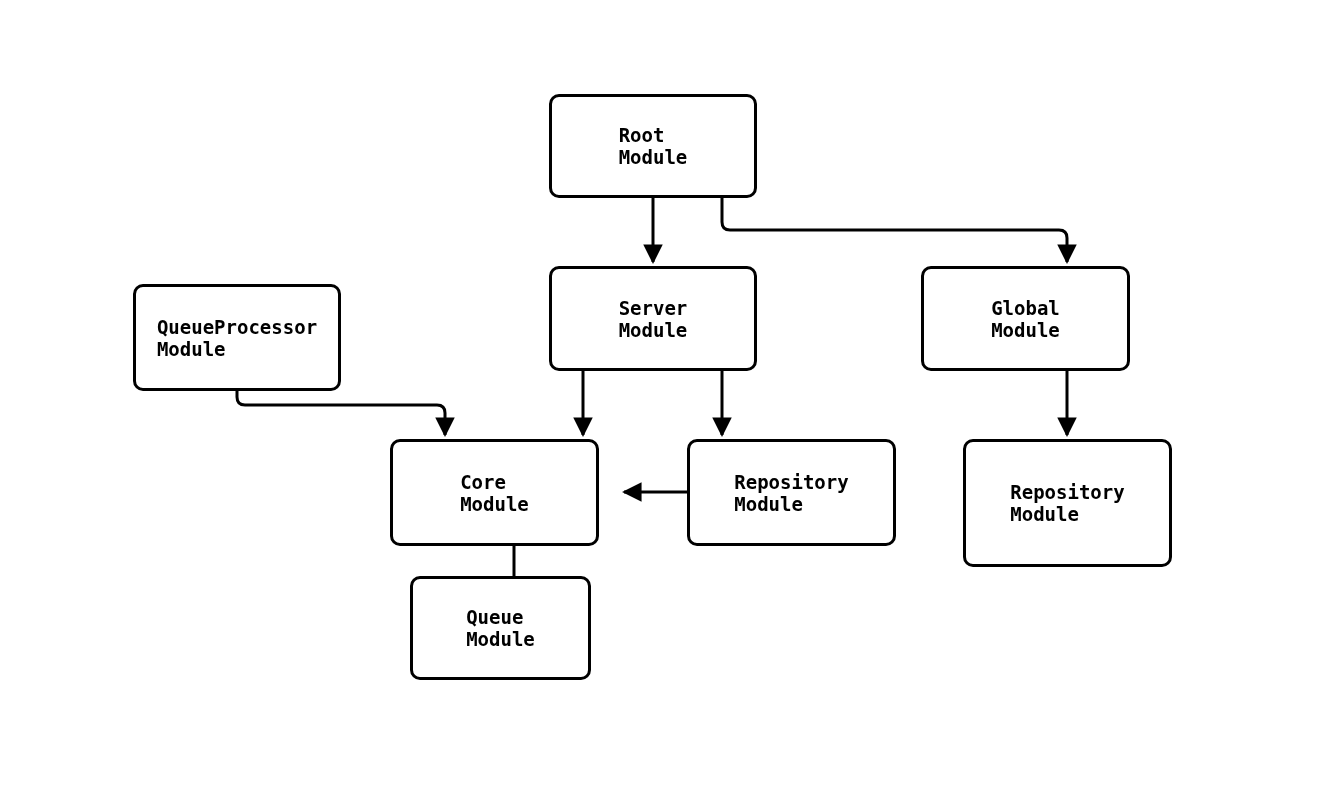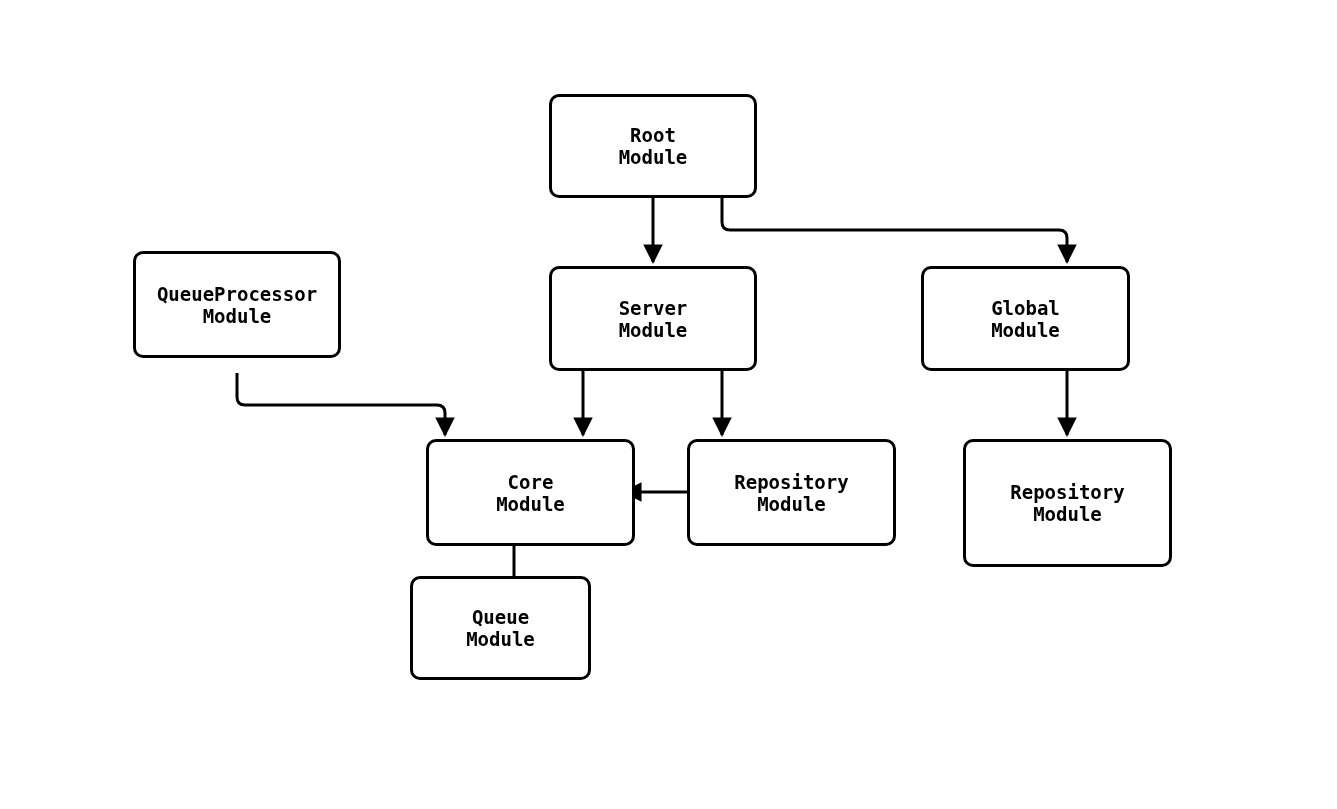--- a/index.html
+++ b/index.html
@@ -31,34 +31,33 @@
   .node {
     position: absolute;
     box-sizing: border-box;
     border: 3px solid #000000;
     border-radius: 10px;
     background: #ffffff;
     color: #000000;
     display: flex;
     align-items: center;
     justify-content: center;
-    text-align: center;
     font-weight: bold;
     font-size: 19px;
     line-height: 22px;
   }
   .node .node-label {
     white-space: pre-line;
   }
   
   #node-root          { left: 549px;  top: 94px;  width: 208px; height: 104px; }
-  #node-queueprocessor{ left: 133px;  top: 251px; width: 208px; height: 107px; }
+  #node-queueprocessor{ left: 133px;  top: 284px; width: 208px; height: 107px; }
   #node-server        { left: 549px;  top: 266px; width: 208px; height: 105px; }
   #node-global        { left: 921px;  top: 266px; width: 209px; height: 105px; }
-  #node-core          { left: 426px;  top: 439px; width: 209px; height: 107px; }
+  #node-core          { left: 390px;  top: 439px; width: 209px; height: 107px; }
   #node-endpoints     { left: 687px;  top: 439px; width: 209px; height: 107px; }
   #node-repository    { left: 963px;  top: 439px; width: 209px; height: 128px; }
   #node-queue         { left: 410px;  top: 576px; width: 181px; height: 104px; }
 </style>
 </head>
 <body>
 
 <div class="canvas">
 
   <svg class="edges-layer" viewBox="0 0 1337 809" xmlns="http://www.w3.org/2000/svg">

